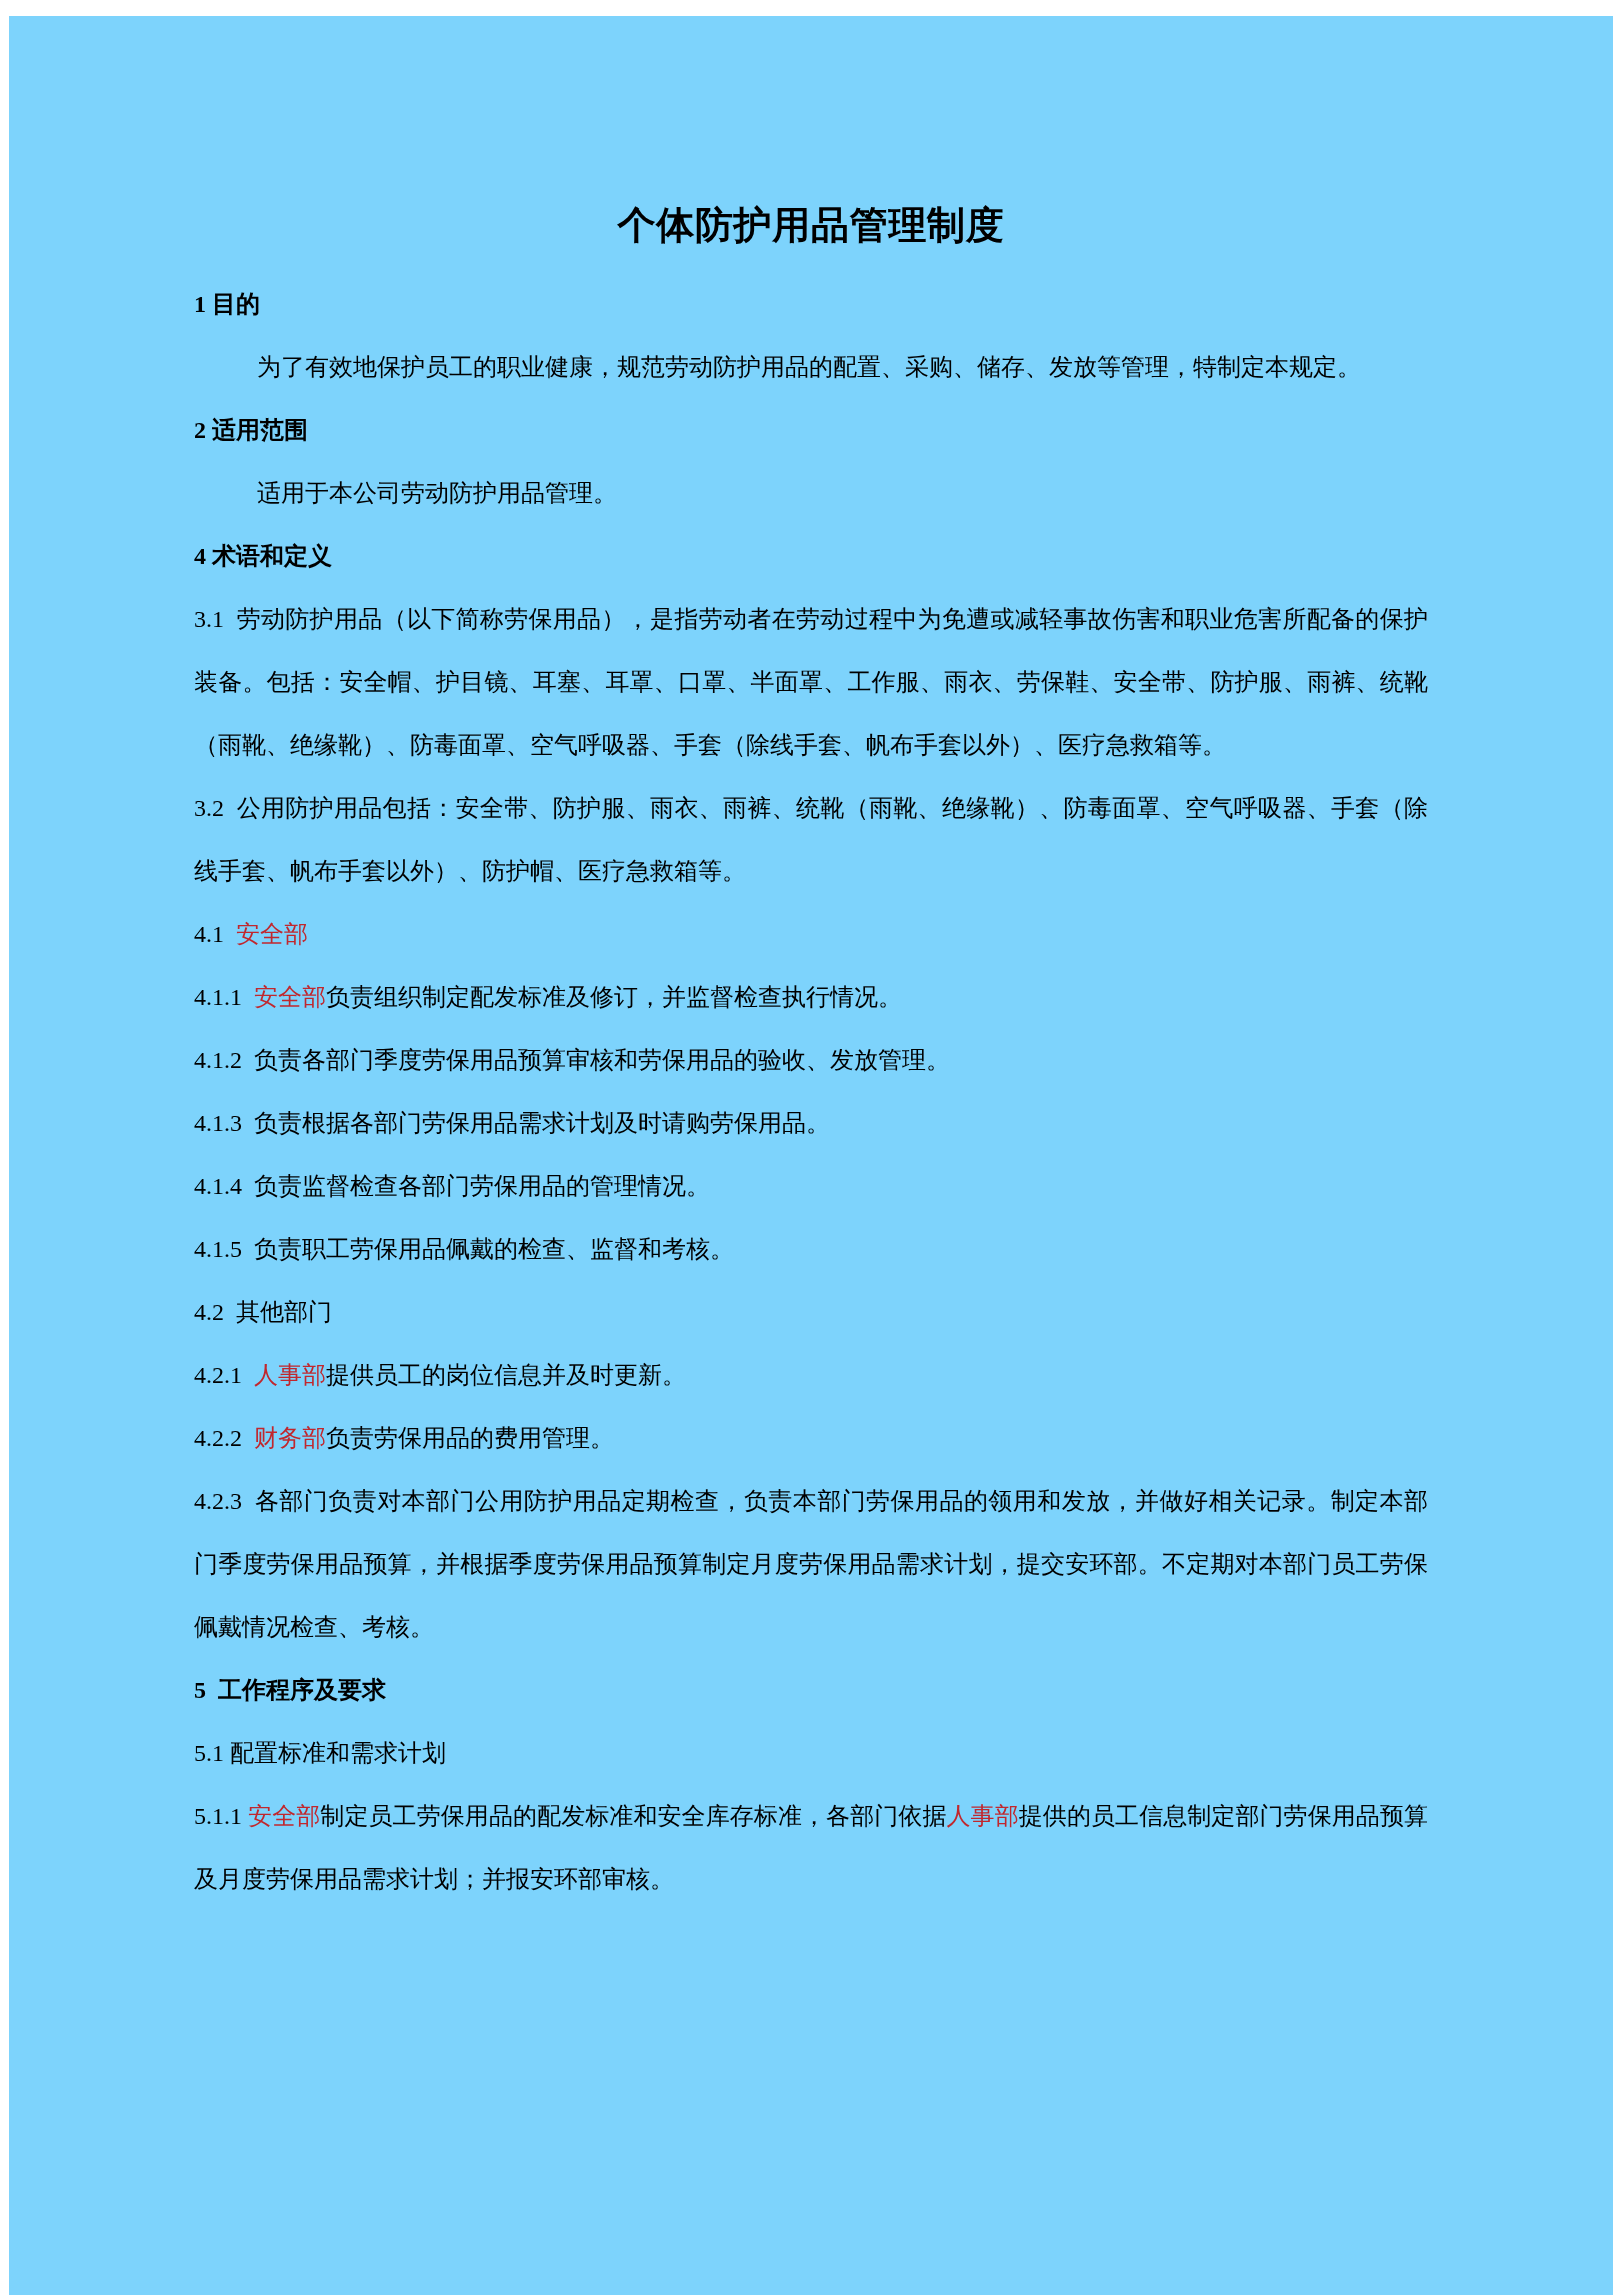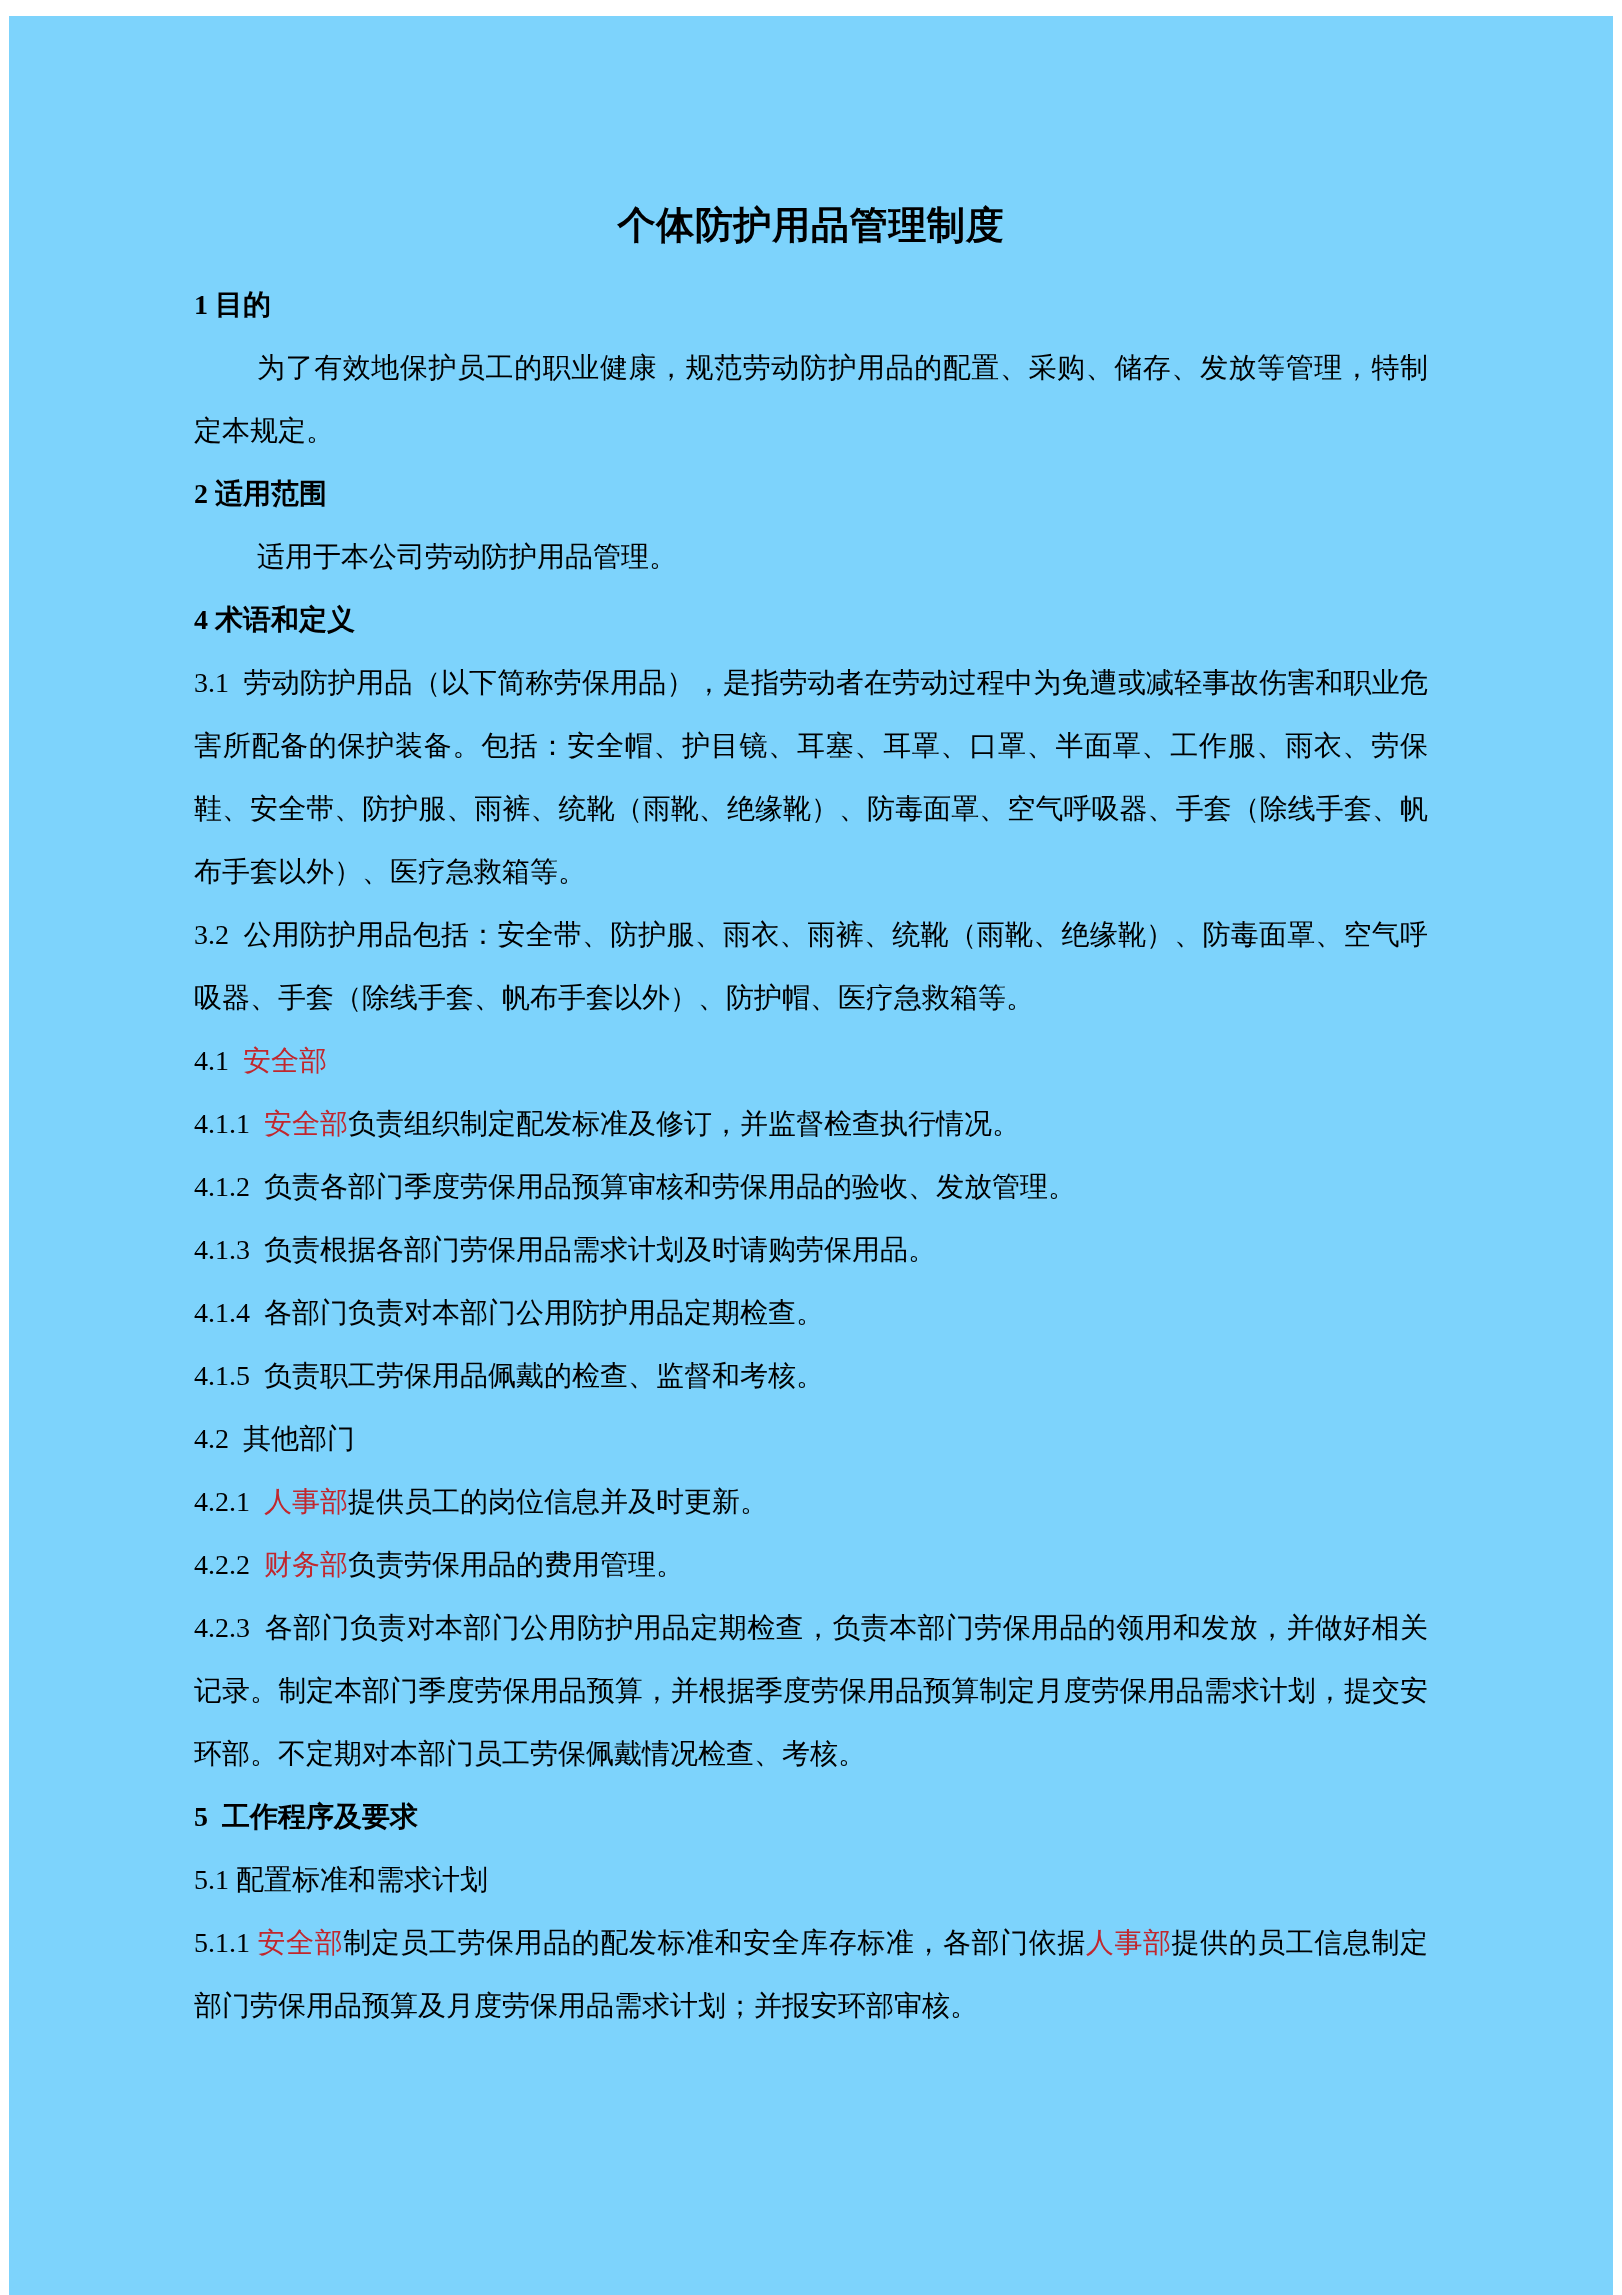--- a/index.html
+++ b/index.html
@@ -23,21 +23,21 @@
     margin: 0 0 21px 0;
     font-family: "Liberation Sans", "DejaVu Sans", sans-serif;
     font-weight: bold;
     font-size: 38px;
     line-height: 54px;
     text-align: center;
     letter-spacing: 0.7px;
   }
   .blk {
     margin: 0;
-    font-size: 28px;
+    font-size: 24px;
     line-height: 63px;
     text-align: justify;
     white-space: pre-wrap;
     word-break: break-all;
   }
   .heading {
     font-weight: bold;
     text-align: left;
   }
   .indent {
@@ -72,21 +72,21 @@
 
 
     <p class="blk"><span class="seg">4.1  </span><span class="seg seg-red">安全部</span></p>
 
     <p class="blk"><span class="seg">4.1.1  </span><span class="seg seg-red">安全部</span><span class="seg">负责组织制定配发标准及修订，并监督检查执行情况。</span></p>
 
     <p class="blk">4.1.2  负责各部门季度劳保用品预算审核和劳保用品的验收、发放管理。</p>
 
     <p class="blk">4.1.3  负责根据各部门劳保用品需求计划及时请购劳保用品。</p>
 
-    <p class="blk">4.1.4  各部门负责对本部门公用防护用品定期检查。</p>
+    <p class="blk">4.1.4  负责监督检查各部门劳保用品的管理情况。</p>
 
     <p class="blk">4.1.5  负责职工劳保用品佩戴的检查、监督和考核。</p>
 
     <p class="blk">4.2  其他部门</p>
 
     <p class="blk"><span class="seg">4.2.1  </span><span class="seg seg-red">人事部</span><span class="seg">提供员工的岗位信息并及时更新。</span></p>
 
     <p class="blk"><span class="seg">4.2.2  </span><span class="seg seg-red">财务部</span><span class="seg">负责劳保用品的费用管理。</span></p>
 
     <p class="blk">4.2.3  各部门负责对本部门公用防护用品定期检查，负责本部门劳保用品的领用和发放，并做好相关记录。制定本部门季度劳保用品预算，并根据季度劳保用品预算制定月度劳保用品需求计划，提交安环部。不定期对本部门员工劳保佩戴情况检查、考核。</p>

